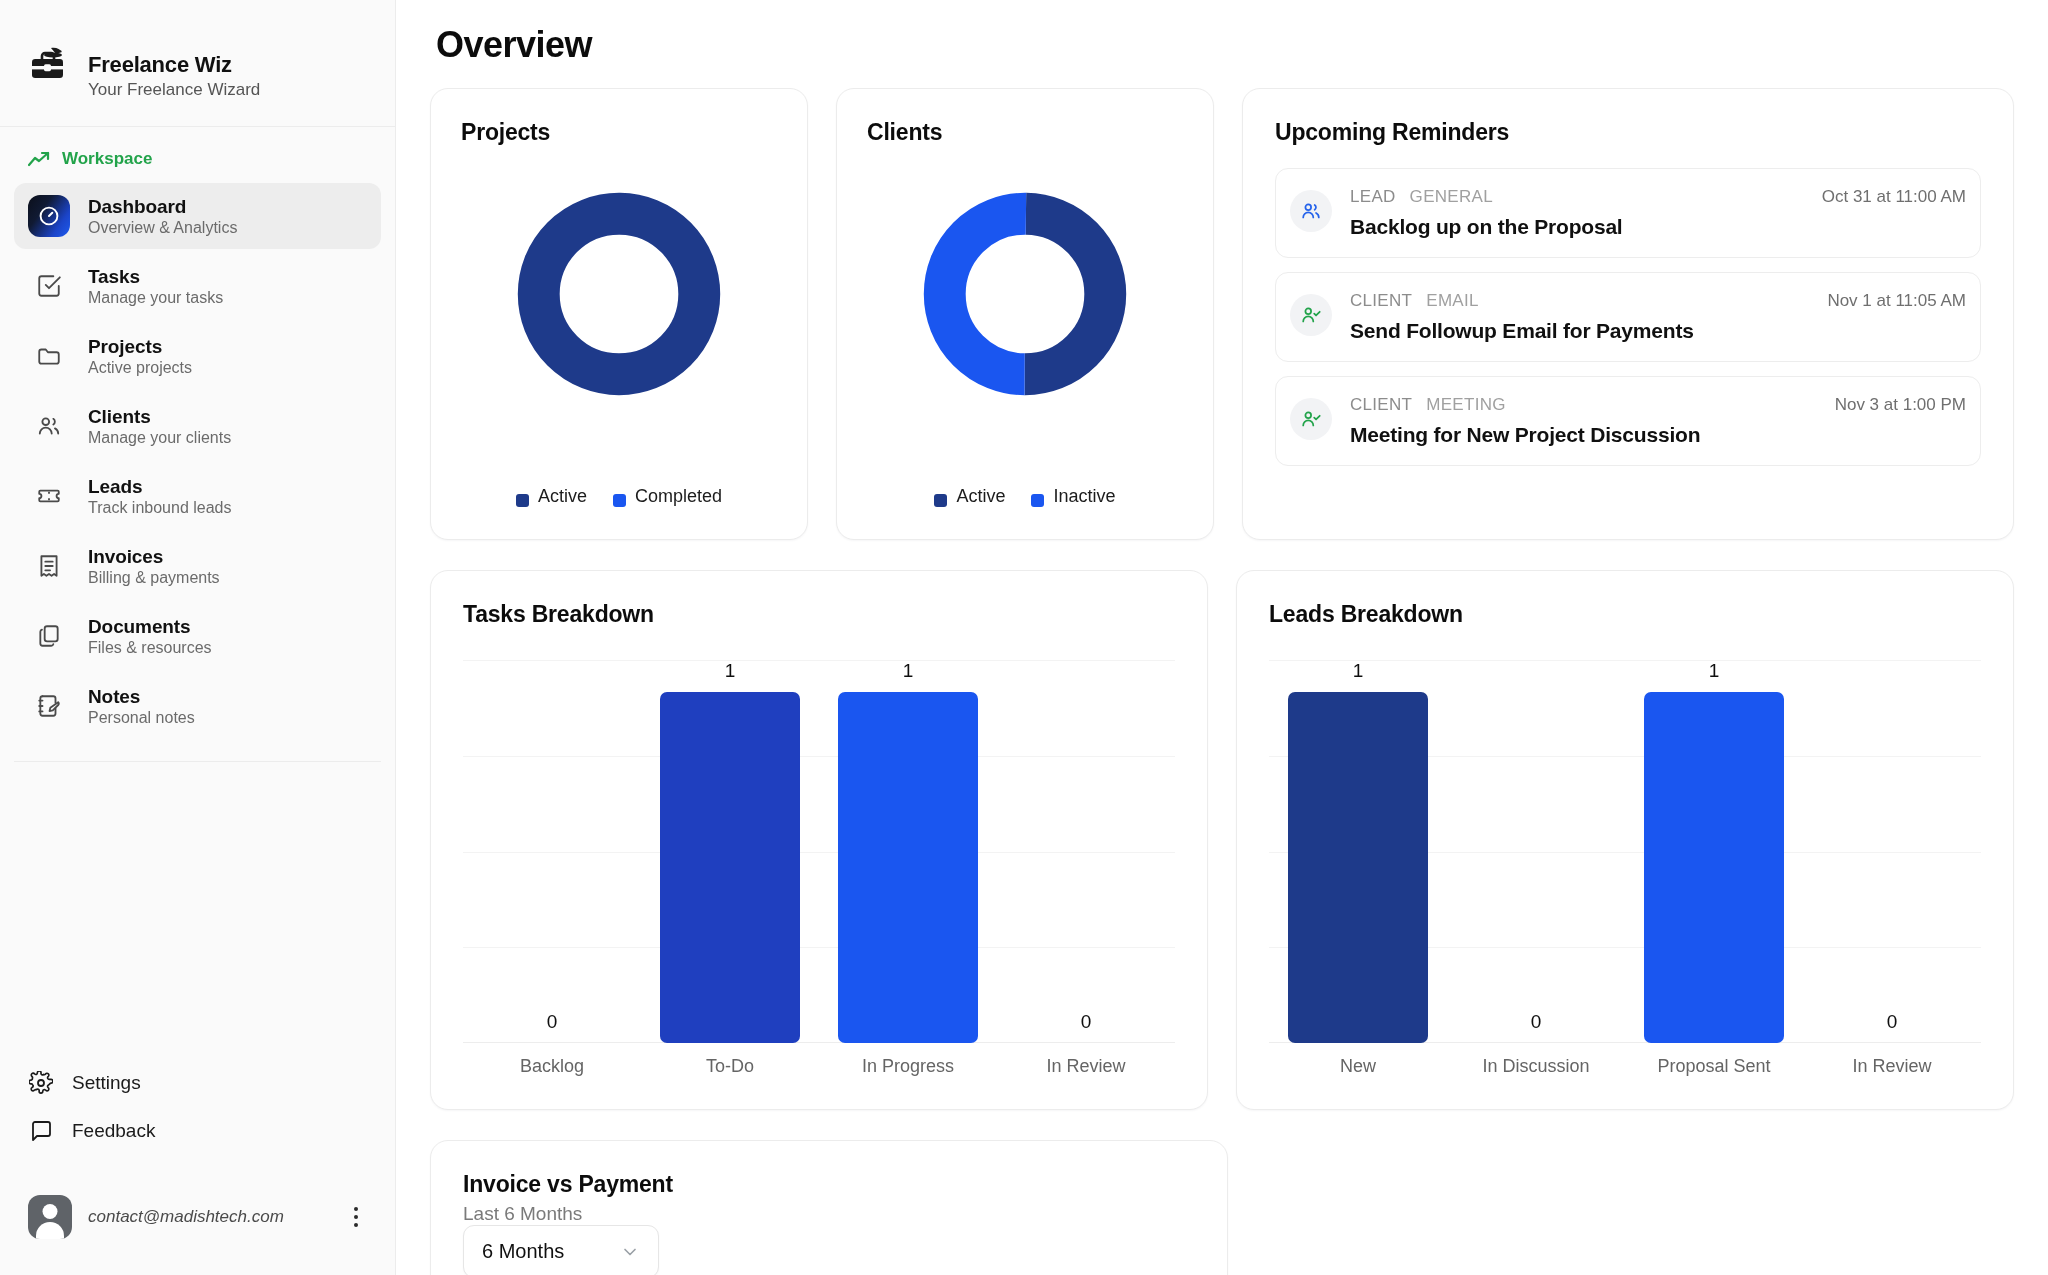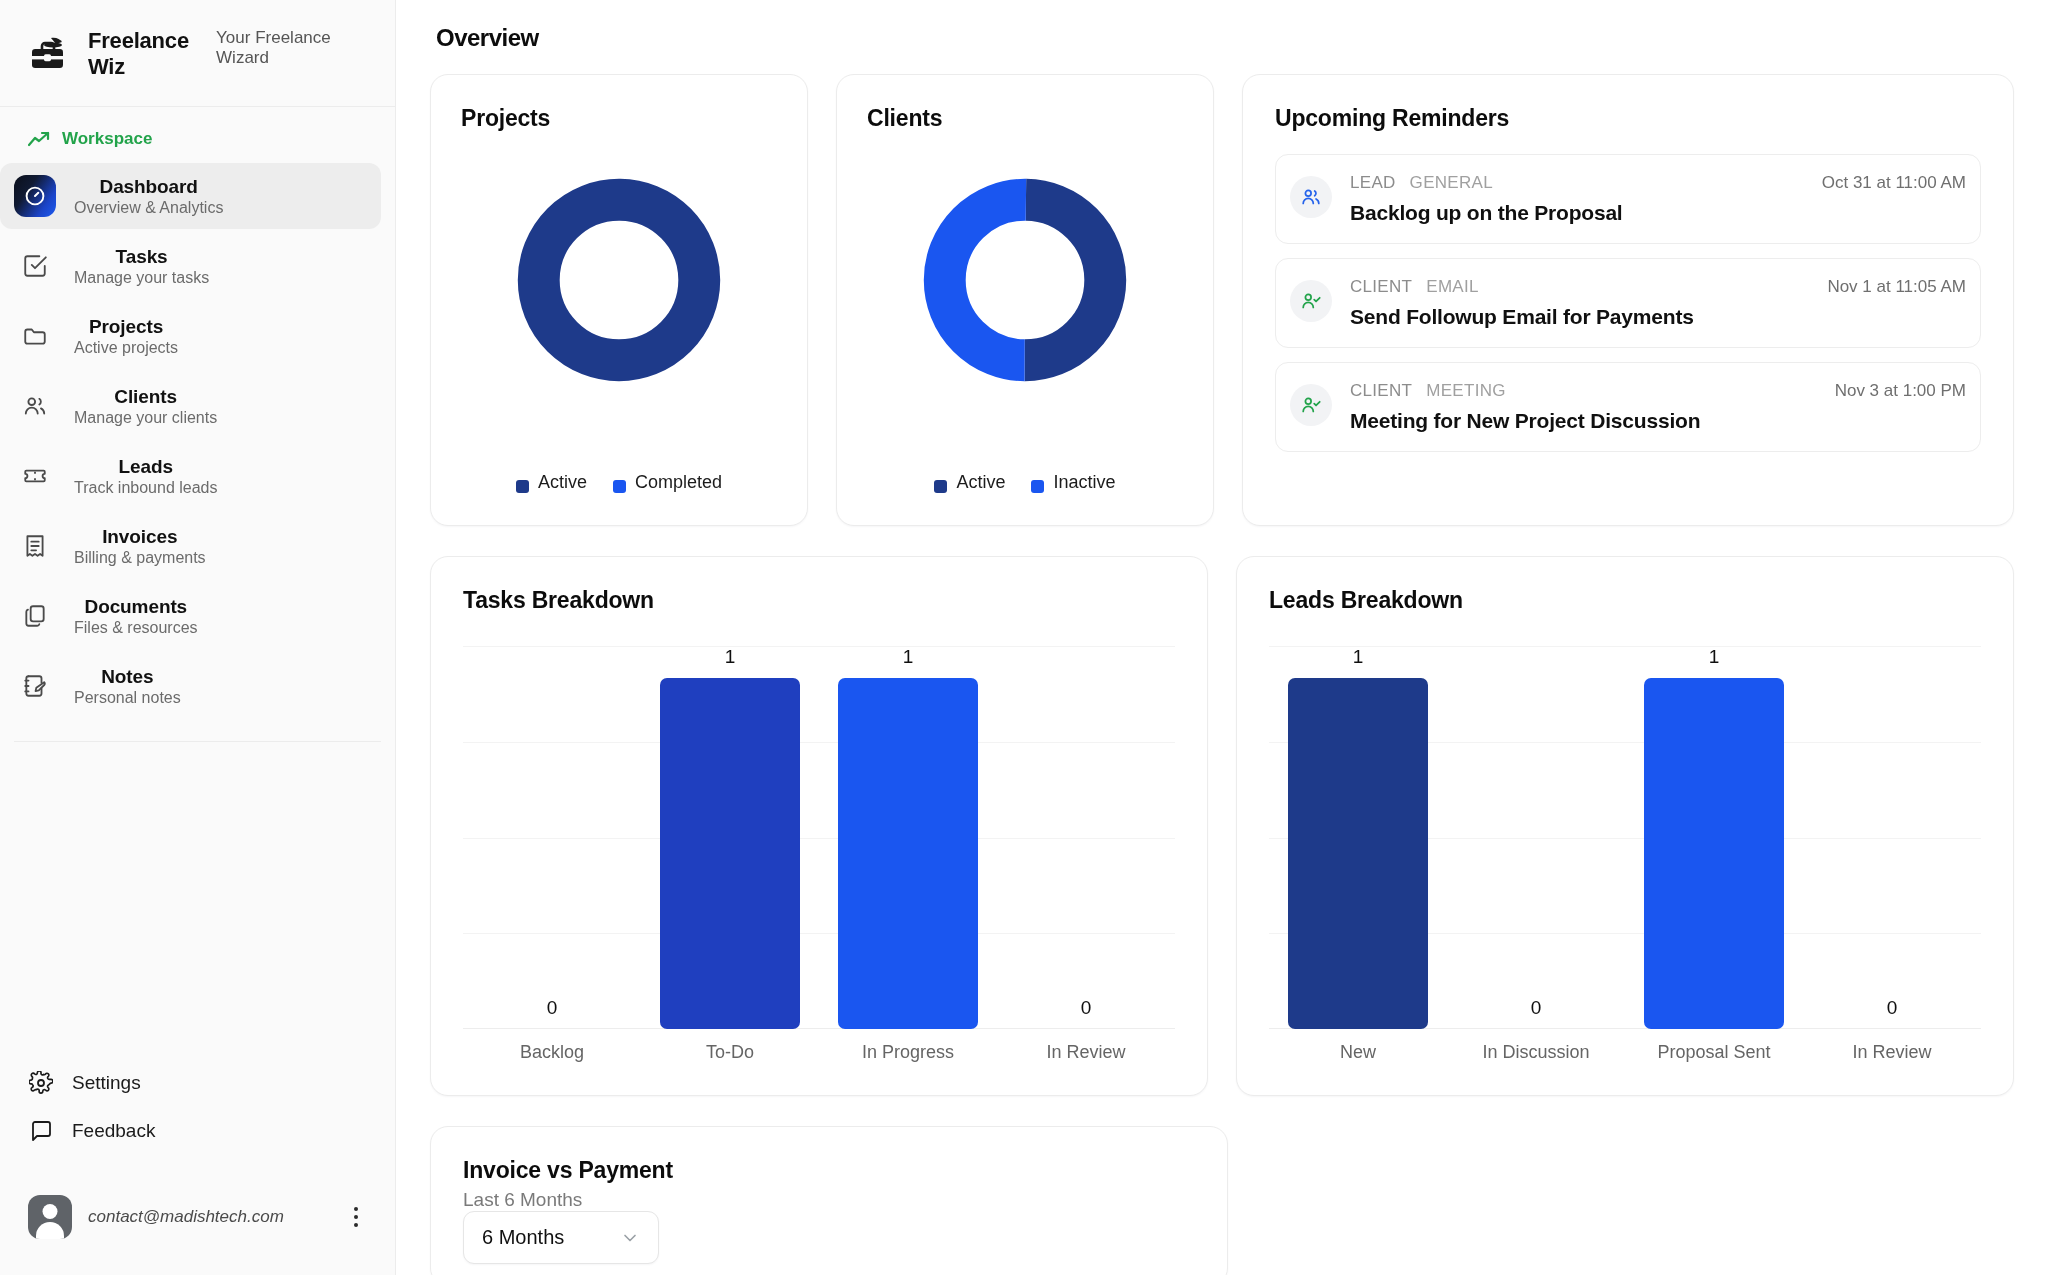--- a/index.html
+++ b/index.html
@@ -19,31 +19,31 @@
     border-right: 1px solid #ececec;
     display: flex; flex-direction: column;
     position: relative;
   }
   .brand {
     display: flex; align-items: center; gap: 18px;
     padding: 28px 28px 26px 28px;
     border-bottom: 1px solid #ececec;
   }
   .brand-icon { width: 42px; height: 42px; flex: 0 0 42px; display:flex; align-items:center; justify-content:center; }
-  .brand-text { display: flex; flex-direction: row; gap: 2px; }
+  .brand-text { display: flex; flex-direction: column; gap: 2px; margin-top: 24px; }
   .brand-title { font-size: 22px; font-weight: 700; color: #111; letter-spacing: -0.2px; }
   .brand-sub { font-size: 17px; color: #555; }
 
   .workspace-row {
     display: flex; align-items: center; gap: 12px;
     padding: 22px 28px 10px 28px;
   }
   .workspace-label { font-size: 17px; font-weight: 700; color: #22a34a; }
 
-  .nav { padding: 4px 14px 0 0; text-align: center; }
+  .nav { padding: 4px 14px 0 14px; }
   .nav-item {
     display: flex; align-items: center; gap: 18px;
     padding: 12px 14px; border-radius: 12px;
     margin-bottom: 4px; cursor: pointer;
   }
   .nav-item.active { background: #ededed; }
   .nav-ico {
     width: 42px; height: 42px; flex: 0 0 42px;
     display: flex; align-items: center; justify-content: center;
     color: #4a4a4a;
@@ -82,21 +82,21 @@
   .avatar::after {
     content:""; position:absolute; left:50%; top:27px; width:28px; height:22px;
     border-radius: 14px 14px 0 0; background:#fff; transform: translateX(-50%);
   }
   .user-email { font-size: 17px; color: #4a4a4a; flex: 1; }
   .kebab { width: 22px; display: flex; flex-direction: column; align-items: center; gap: 4px; cursor: pointer; }
   .kebab i { width: 4px; height: 4px; border-radius: 50%; background: #2b2b2b; display:block; }
 
   
   .main { flex: 1; height: 1275px; overflow: hidden; padding: 0 34px; position: relative; }
-  .page-title { font-size: 24px; font-weight: 700; color: #0c0c0c; letter-spacing: -0.5px; padding: 24px 6px 22px 6px; }
+  .page-title { font-size: 36px; font-weight: 700; color: #0c0c0c; letter-spacing: -0.5px; padding: 24px 6px 22px 6px; }
 
   .grid-top { display: flex; gap: 28px; }
   .card {
     background: #fff; border: 1px solid #ececec; border-radius: 18px;
     box-shadow: 0 1px 2px rgba(16,24,40,0.04);
   }
   .card-title { font-size: 23px; font-weight: 700; color: #0c0c0c; letter-spacing: -0.2px; }
 
   .donut-card { width: 378px; height: 452px; padding: 30px 30px 22px 30px; display: flex; flex-direction: column; }
   .donut-wrap { flex: 1; display: flex; align-items: center; justify-content: center; }

